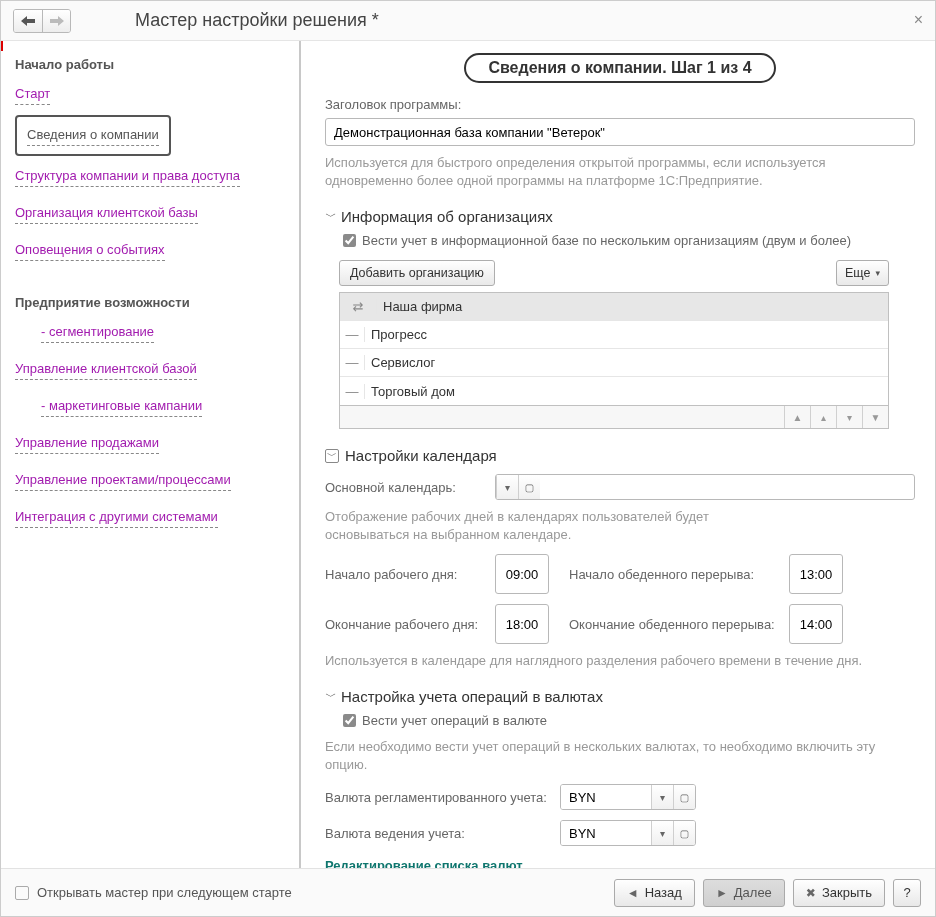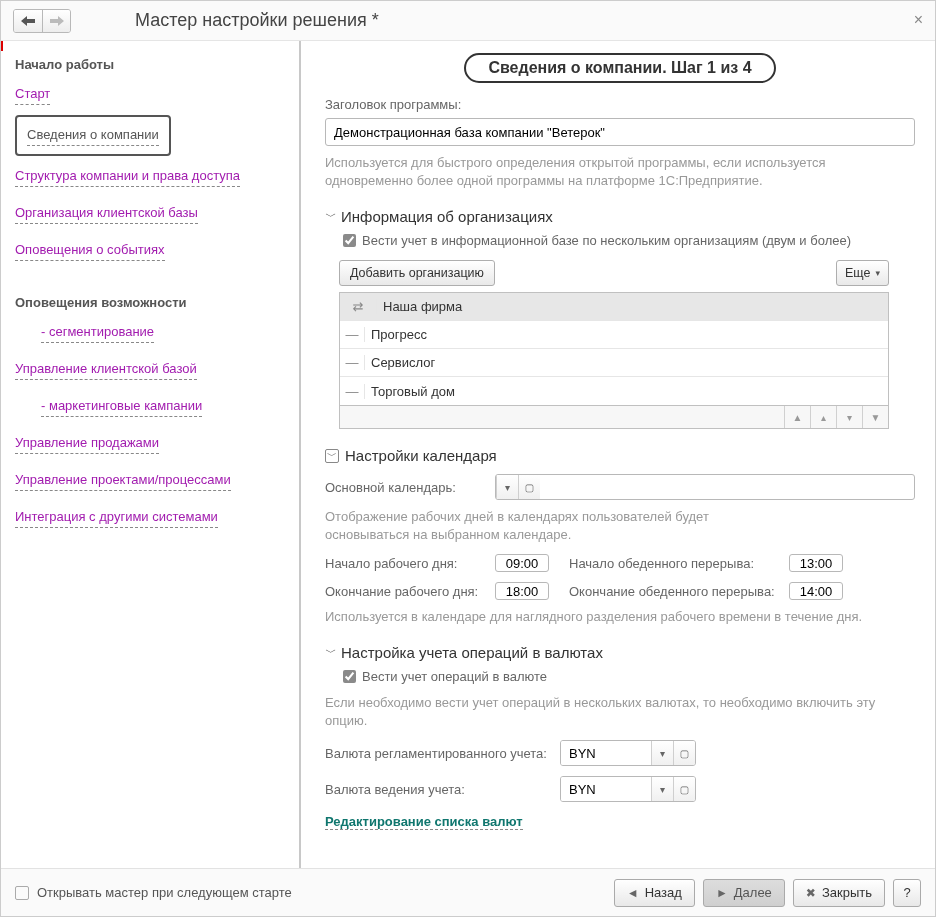--- a/index.html
+++ b/index.html
@@ -47,21 +47,21 @@
   .org-name { flex:1; padding-left:6px; border-left:1px solid #e6e6e6; color:#333; }
   .move-bar { width:550px; margin:0 0 0 14px; display:flex; justify-content:flex-end; gap:0; border:1px solid #c0c0c0; border-top:none; background:#f7f7f7; }
   .move-btn { width:26px; height:22px; border-left:1px solid #d0d0d0; display:flex; align-items:center; justify-content:center; cursor:pointer; color:#999; font-size:10px; }
   .move-btn:first-child { border-left:none; }
   .field-row { display:flex; align-items:center; margin-top:10px; }
   .field-label { width:170px; color:#666; }
   .field-label-long { width:235px; color:#666; }
   .combo { display:flex; border:1px solid #b8b8b8; border-radius:3px; height:26px; overflow:hidden; background:#fff; }
   .combo input { border:none; outline:none; padding:0 8px; font-size:13px; height:100%; }
   .combo .cbtn { width:22px; border-left:1px solid #cfcfcf; display:flex; align-items:center; justify-content:center; color:#666; font-size:10px; cursor:pointer; background:linear-gradient(#fff,#f0f0f0); }
-  .time-input { width:54px; height:18px; border:1px solid #b8b8b8; border-radius:3px; text-align:center; font-size:13px; }
+  .time-input { width:54px; height:40px; border:1px solid #b8b8b8; border-radius:3px; text-align:center; font-size:13px; }
   .inline-gap { width:20px; }
   .link-u { color:#0f766e; border-bottom:1px dashed #888; display:inline-block; margin-top:12px; cursor:pointer;font-weight:bold; }
   .chkbox-head { width:14px; height:14px; border:1px solid #888; border-radius:2px; margin-right:6px; display:inline-flex; align-items:center; justify-content:center; font-size:10px; color:#666; }
   
   .footer { position:absolute; bottom:0; left:0; right:0; height:48px; border-top:1px solid #e2e2e2; display:flex; align-items:center; padding:0 14px; background:#fafafa; }
   .footer-left { display:flex; align-items:center; flex:1; color:#555; }
   .footer-chk { width:14px; height:14px; border:1px solid #aaa; border-radius:2px; margin-right:8px; }
   .footer-btn { height:28px; border:1px solid #aaa; border-radius:3px; background:linear-gradient(#fff,#e8e8e8); padding:0 12px; display:inline-flex; align-items:center; font-size:13px; color:#333; margin-left:8px; cursor:pointer; }
   .footer-btn.primary { background:linear-gradient(#ddd,#cfcfcf); color:#555; }
   .footer-btn .ficon { margin-right:6px; font-size:12px; color:#666; }
@@ -101,21 +101,21 @@
             <a>Сведения о компании</a>
           </span>
         </div>
         <div class="item"><a>Структура компании и права доступа</a></div>
         <div class="item"><a>Организация клиентской базы</a></div>
         <div class="item"><a>Оповещения о событиях</a></div>
       </div>
 
       <div style="height:24px"></div>
 
-      <div class="section-title">Оповещения возможности</div>
+      <div class="section-title">Предприятие возможности</div>
       <div class="nav-list">
         <div class="item sub"><a>- сегментирование</a></div>
         <div class="item"><a>Управление клиентской базой</a></div>
         <div class="item sub"><a>- маркетинговые кампании</a></div>
         <div class="item"><a>Управление продажами</a></div>
         <div class="item"><a>Управление проектами/процессами</a></div>
         <div class="item"><a>Интеграция с другими системами</a></div>
       </div>
     </div>
 

